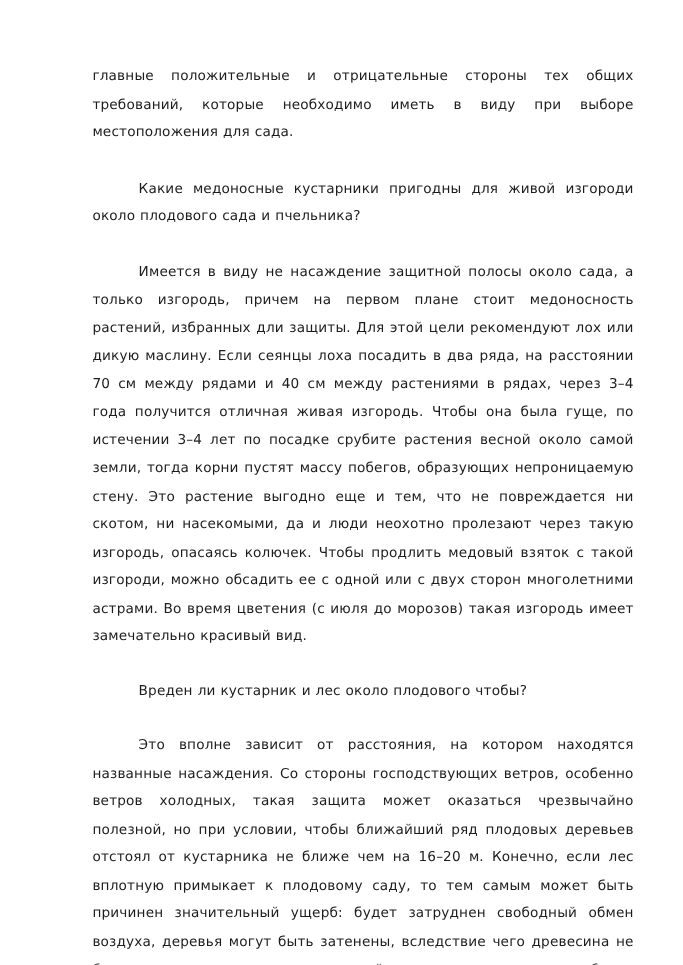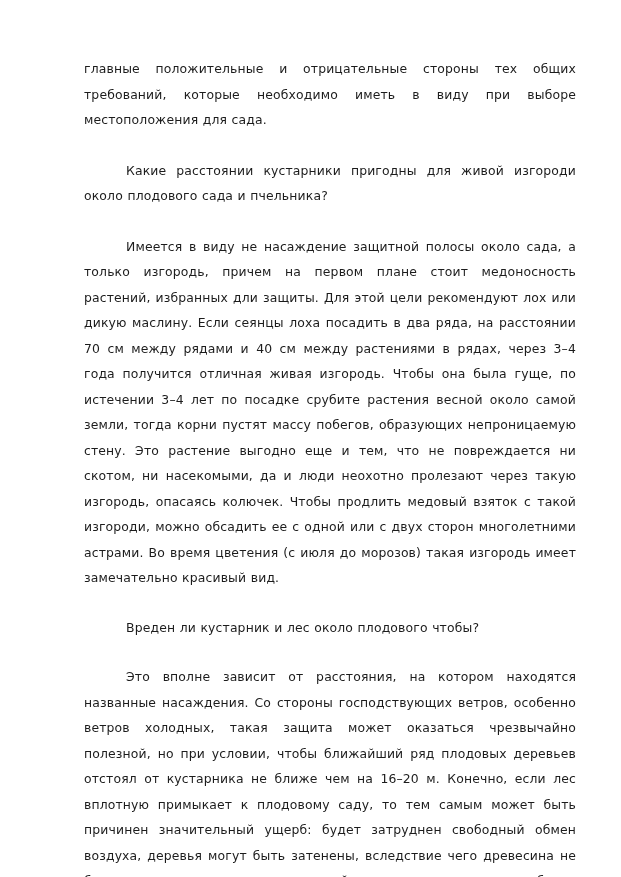--- a/index.html
+++ b/index.html
@@ -47,21 +47,21 @@
 </head>
 <body>
 
 <div class="page">
   <div class="content">
 
     <p class="para">главные положительные и отрицательные стороны тех общих требований, которые необходимо иметь в виду при выборе местоположения для сада.</p>
 
     <div class="gap-lg"></div>
 
-    <p class="para indent">Какие расстоянии кустарники пригодны для живой изгороди около плодового сада и пчельника?</p>
+    <p class="para indent">Какие медоносные кустарники пригодны для живой изгороди около плодового сада и пчельника?</p>
 
     <div class="gap-lg"></div>
 
     <p class="para indent">Имеется в виду не насаждение защитной полосы около сада, а только изгородь, причем на первом плане стоит медоносность растений, избранных дли защиты. Для этой цели рекомендуют лох или дикую маслину. Если сеянцы лоха посадить в два ряда, на расстоянии 70 см между рядами и 40 см между растениями в рядах, через 3–4 года получится отличная живая изгородь. Чтобы она была гуще, по истечении 3–4 лет по посадке срубите растения весной около самой земли, тогда корни пустят массу побегов, образующих непроницаемую стену. Это растение выгодно еще и тем, что не повреждается ни скотом, ни насекомыми, да и люди неохотно пролезают через такую изгородь, опасаясь колючек. Чтобы продлить медовый взяток с такой изгороди, можно обсадить ее с одной или с двух сторон многолетними астрами. Во время цветения (с июля до морозов) такая изгородь имеет замечательно красивый вид.</p>
 
     <div class="gap-md"></div>
 
     <p class="para indent">Вреден ли кустарник и лес около плодового чтобы?</p>
 
     <div class="gap-md"></div>

